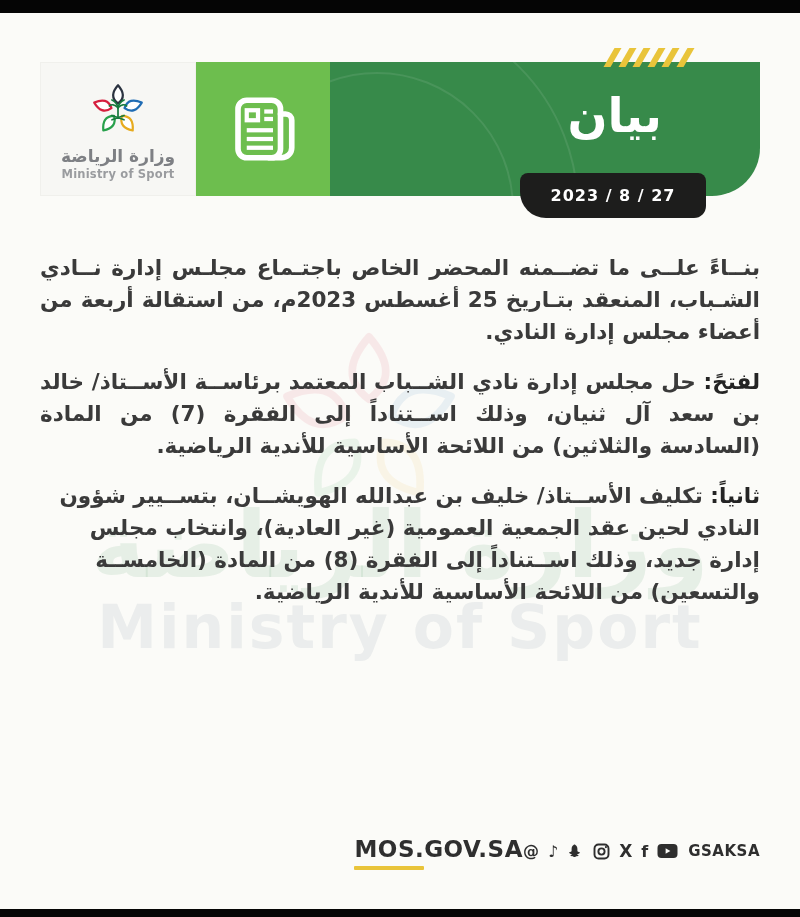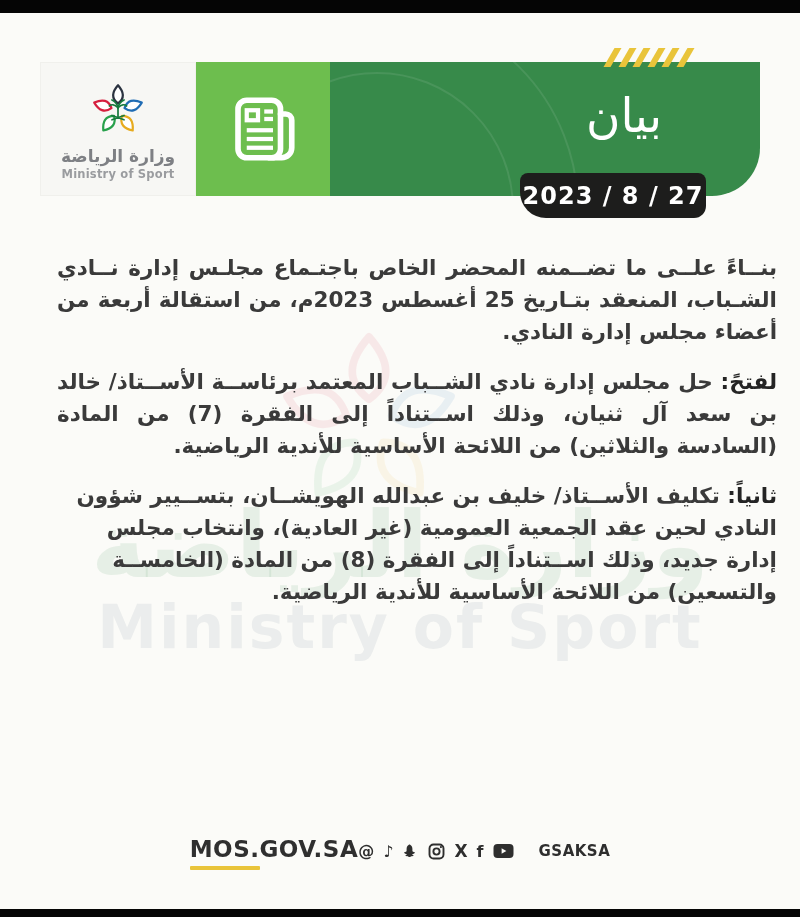--- a/index.html
+++ b/index.html
@@ -14,52 +14,52 @@
   .logo-box{width:156px;background:#f7f7f4;border:1px solid #f0f0ec;box-sizing:border-box;
             display:flex;flex-direction:column;align-items:center;justify-content:center;padding-top:4px;}
   .logo-ar{font-size:17px;font-weight:700;color:#7e8084;margin-top:3px;direction:rtl;}
   .logo-en{font-size:11.5px;font-weight:700;color:#9a9c9f;margin-top:1px;letter-spacing:.2px;}
   .news-box{width:134px;background:#6dbe4e;display:flex;align-items:center;justify-content:center;}
   .banner{flex:1;background:#378a4a;position:relative;border-radius:0 0 48px 0;}
   .banner-clip{position:absolute;inset:0;border-radius:0 0 48px 0;overflow:hidden;}
   .arc{position:absolute;border:2px solid rgba(255,255,255,.09);border-radius:50%;}
   .arc.a1{width:270px;height:270px;left:-90px;bottom:-150px;}
   .arc.a2{width:400px;height:400px;left:-155px;bottom:-215px;}
-  .banner-title{position:absolute;top:30px;right:98px;font-size:47px;line-height:1;font-weight:400;color:#ffffff;direction:rtl;margin-left:44px;}
+  .banner-title{position:absolute;top:30px;right:98px;font-size:47px;line-height:1;font-weight:700;color:#ffffff;direction:rtl;margin-left:44px;}
   .date-badge{position:absolute;right:54px;bottom:-22px;width:186px;height:45px;background:#1d1d1c;
               border-radius:8px 8px 12px 26px;display:flex;align-items:center;justify-content:center;
-              color:#fff;font-size:24px;font-weight:700;letter-spacing:1px;}
+              color:#fff;font-size:16px;font-weight:700;letter-spacing:1px;}
   .hashes{position:absolute;top:-14px;right:72px;display:flex;gap:8px;}
   .hashes span{display:block;width:6.5px;height:19px;background:#e9c43a;transform:skewX(-30deg);}
 
   
   .wm-flower{position:absolute;top:322px;left:262px;width:214px;height:214px;opacity:.08;z-index:0;}
   .wm-ar{position:absolute;top:492px;left:0;width:100%;text-align:center;font-size:92px;font-weight:700;
          color:rgba(122,182,134,.16);direction:rtl;z-index:0;white-space:nowrap;}
   .wm-en{position:absolute;top:592px;left:0;width:100%;text-align:center;font-size:60px;font-weight:700;
          color:rgba(148,158,172,.15);z-index:0;white-space:nowrap;letter-spacing:2px;}
 
   
-  .doc{position:absolute;top:252px;left:57px;width:720px;z-index:1;direction:rtl;}
+  .doc{position:absolute;top:252px;left:40px;width:720px;z-index:1;direction:rtl;}
   .doc p{margin:0 0 18px 0;font-size:21.5px;line-height:32px;color:#3a3a3a;font-weight:700;
          text-align:justify;}
   .doc p .lead{font-weight:700;color:#242424;}
   .doc p:last-child{text-align:right;}
 
   
-  .footer{position:absolute;top:836px;left:40px;width:720px;display:flex;justify-content:center;
+  .footer{position:absolute;top:836px;left:40px;width:720px;display:flex;justify-content:flex-end;
           align-items:flex-start;direction:ltr;z-index:1;}
   .site{display:inline-block;}
   .site-name{font-size:23px;font-weight:700;color:#2f2f2f;letter-spacing:.5px;}
   .site-underline{width:70px;height:4px;background:#e9c43a;margin-top:4px;border-radius:1px;}
   .social{display:flex;align-items:center;gap:9px;margin-top:6px;color:#2e2e2e;}
   .sicon{font-size:16px;font-weight:700;line-height:17px;display:inline-block;}
   .sicon.x{font-size:17px;}
   .social svg{display:block;}
-  .handle{font-size:15px;font-weight:700;letter-spacing:.5px;margin-left:16px;color:#2e2e2e;}
+  .handle{font-size:15px;font-weight:700;letter-spacing:.5px;margin-left:1px;color:#2e2e2e;}
 </style>
 </head>
 <body>
 
 <div class="page">
   <div class="bar top"></div>
 
   <div class="header">
     <div class="logo-box">
       <svg width="62" height="62" viewBox="0 0 72 72">

